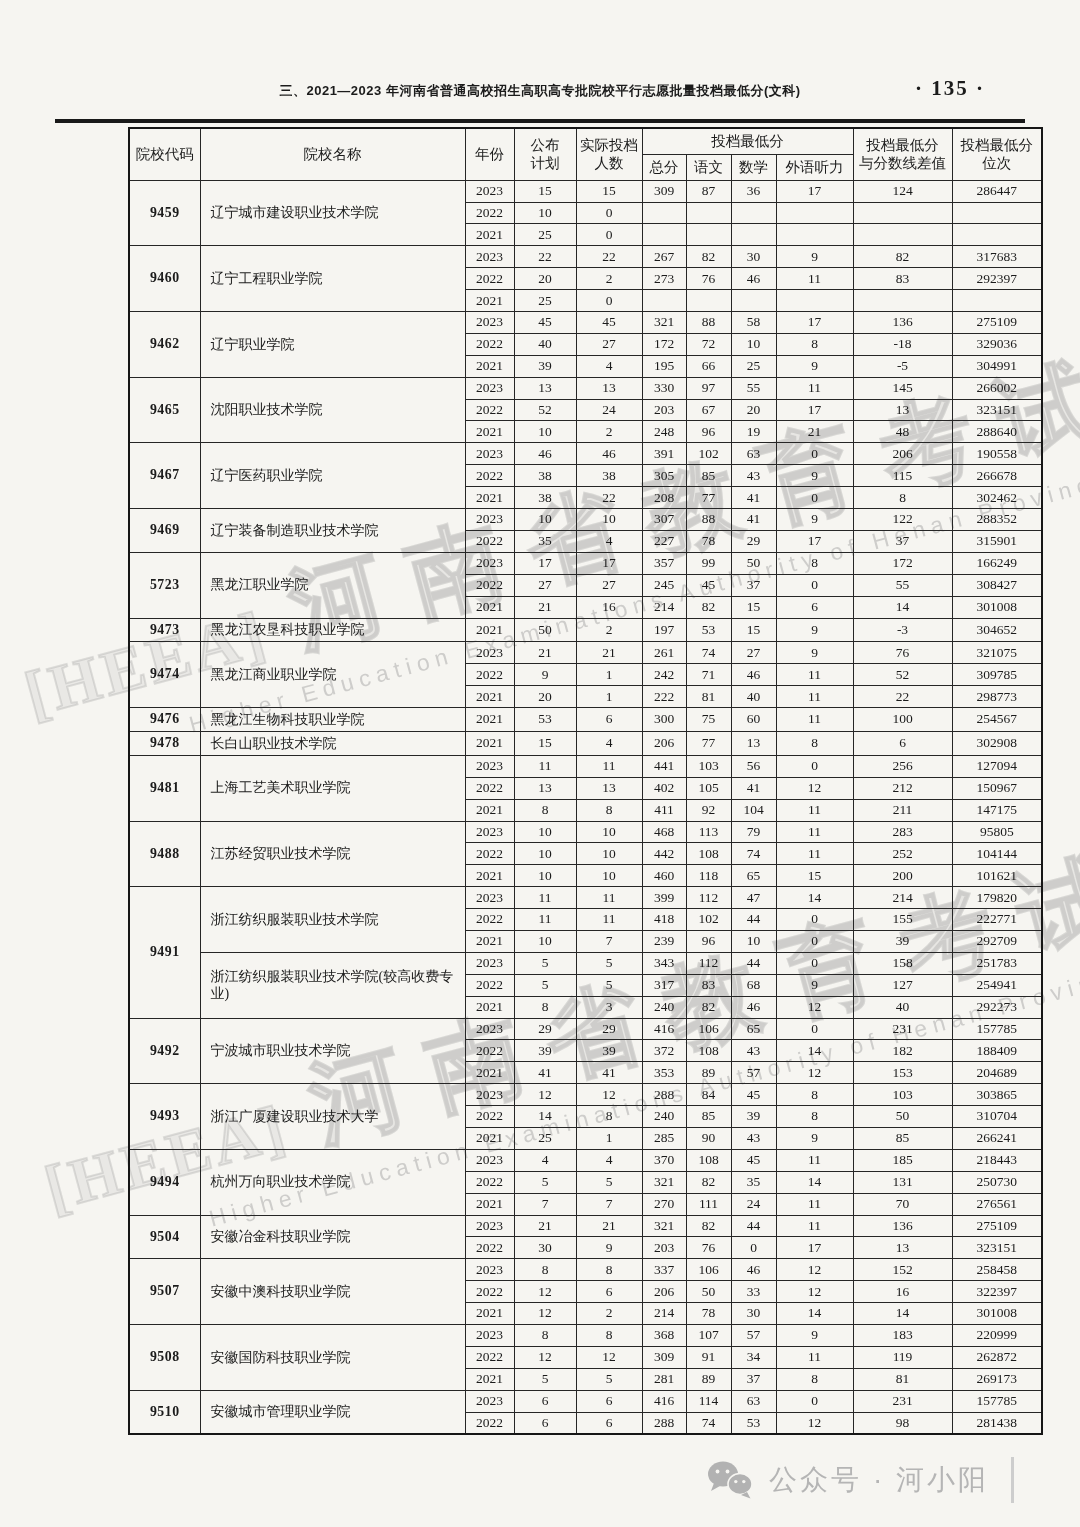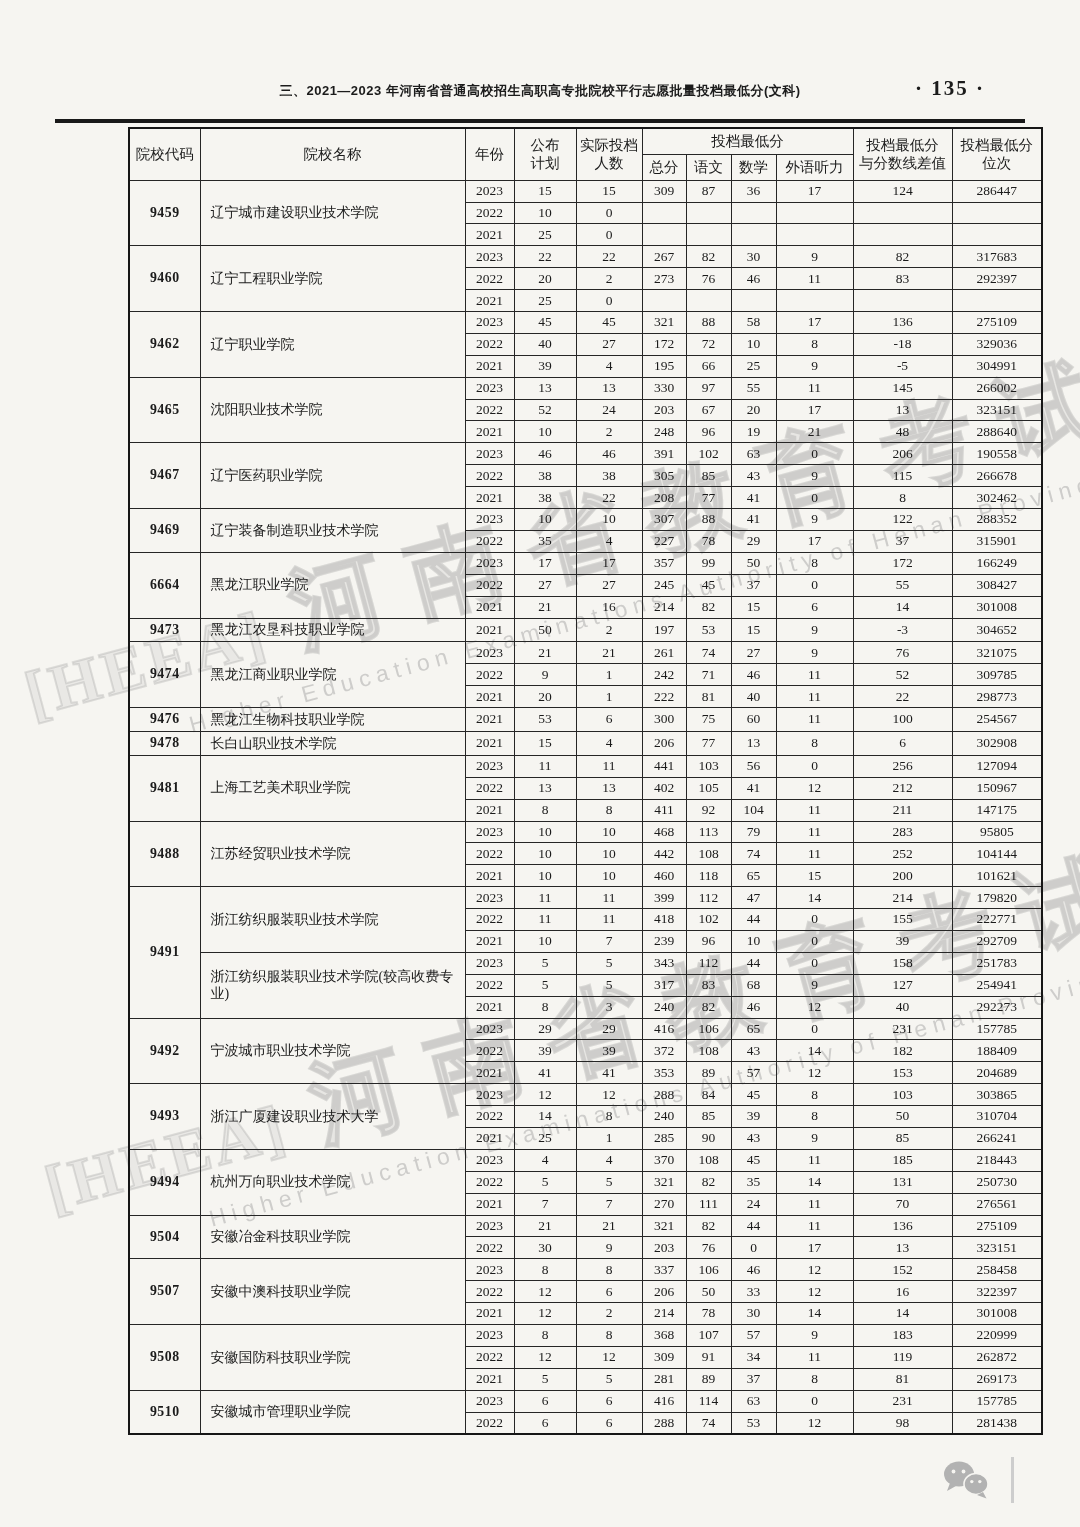--- a/index.html
+++ b/index.html
@@ -325,21 +325,21 @@
         <td>35</td>
         <td>4</td>
         <td>227</td>
         <td>78</td>
         <td>29</td>
         <td>17</td>
         <td>37</td>
         <td>315901</td>
       </tr>
       <tr>
-        <td rowspan="3" class="code">6664</td>
+        <td rowspan="3" class="code">5723</td>
         <td rowspan="3" class="name">黑龙江职业学院</td>
         <td>2023</td>
         <td>17</td>
         <td>17</td>
         <td>357</td>
         <td>99</td>
         <td>50</td>
         <td>8</td>
         <td>172</td>
         <td>166249</td>
@@ -809,14 +809,15 @@
   <svg class="wechat-svg" viewBox="0 0 46 40">
     <ellipse cx="16" cy="14" rx="15" ry="12.5" fill="#b2b2b2"></ellipse>
     <path d="M7 23 L4 31 L13 26 Z" fill="#b2b2b2"></path>
     <circle cx="10.5" cy="11.5" r="1.9" fill="#f6f5f1"></circle>
     <circle cx="20.5" cy="11.5" r="1.9" fill="#f6f5f1"></circle>
     <ellipse cx="33" cy="24" rx="12" ry="10.5" fill="#b2b2b2" stroke="#f6f5f1" stroke-width="1.6"></ellipse>
     <path d="M40 32 L43.5 38.5 L34 35 Z" fill="#b2b2b2"></path>
     <circle cx="28.8" cy="21.6" r="1.7" fill="#f6f5f1"></circle>
     <circle cx="36.8" cy="21.6" r="1.7" fill="#f6f5f1"></circle>
   </svg>
+  <span>公众号 · 河小阳</span>
   <div class="cursor-bar"></div>
 </div>
 
 </body></html>

